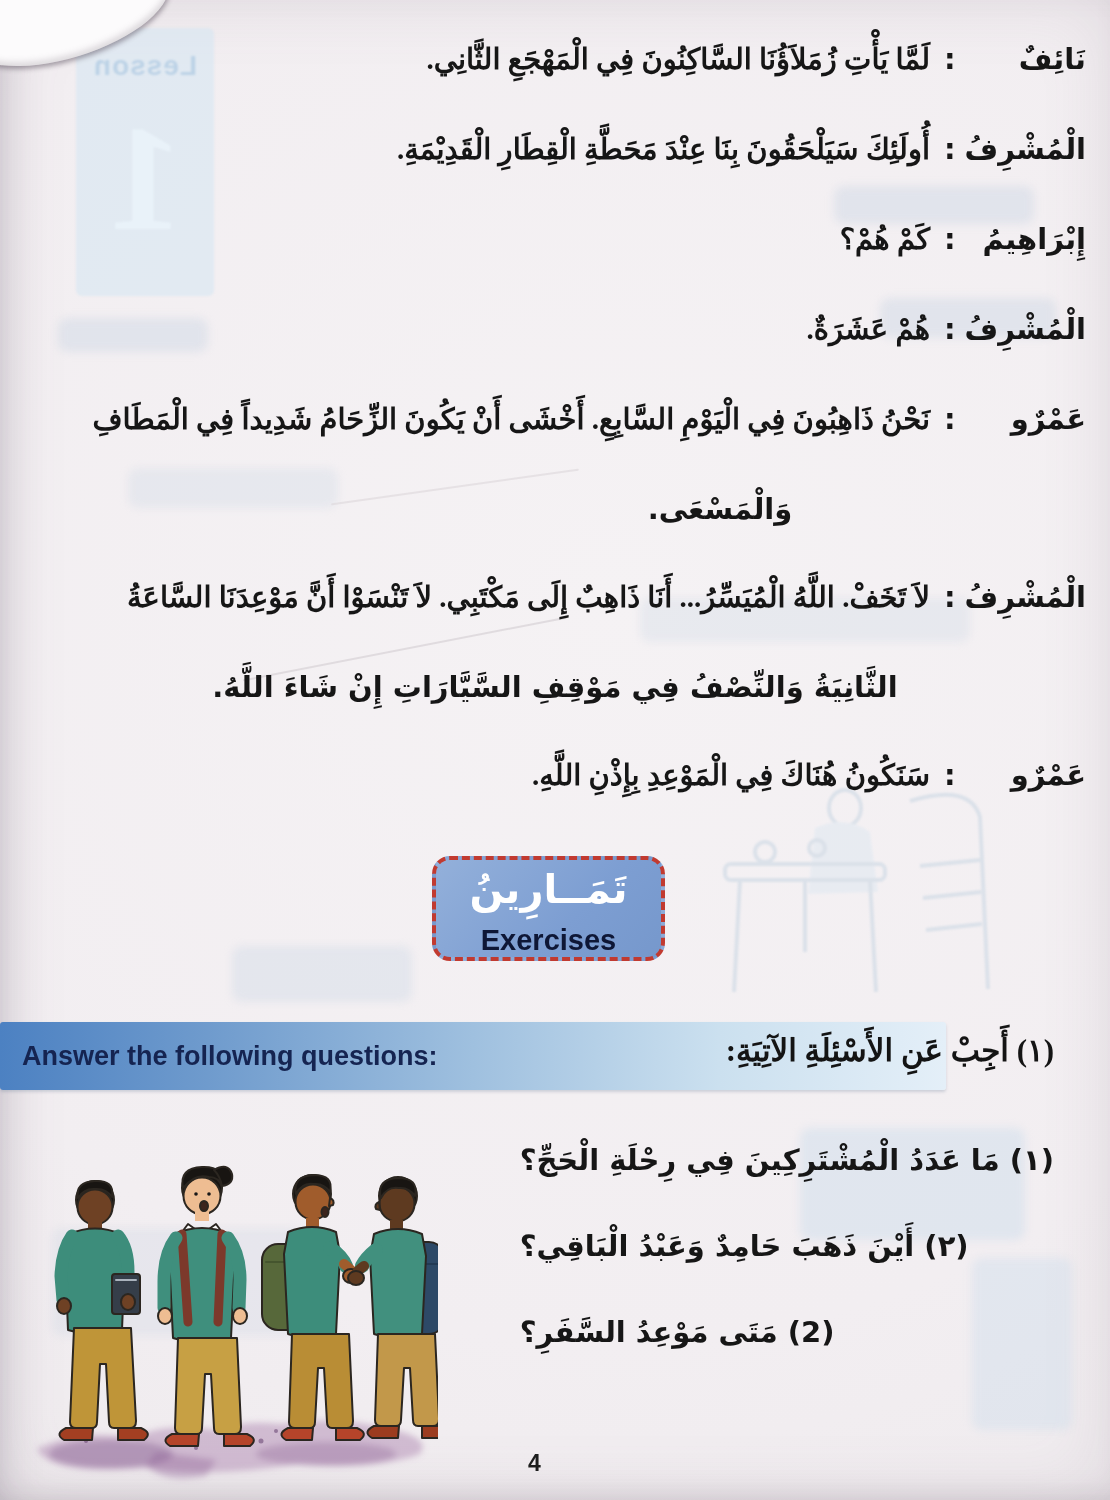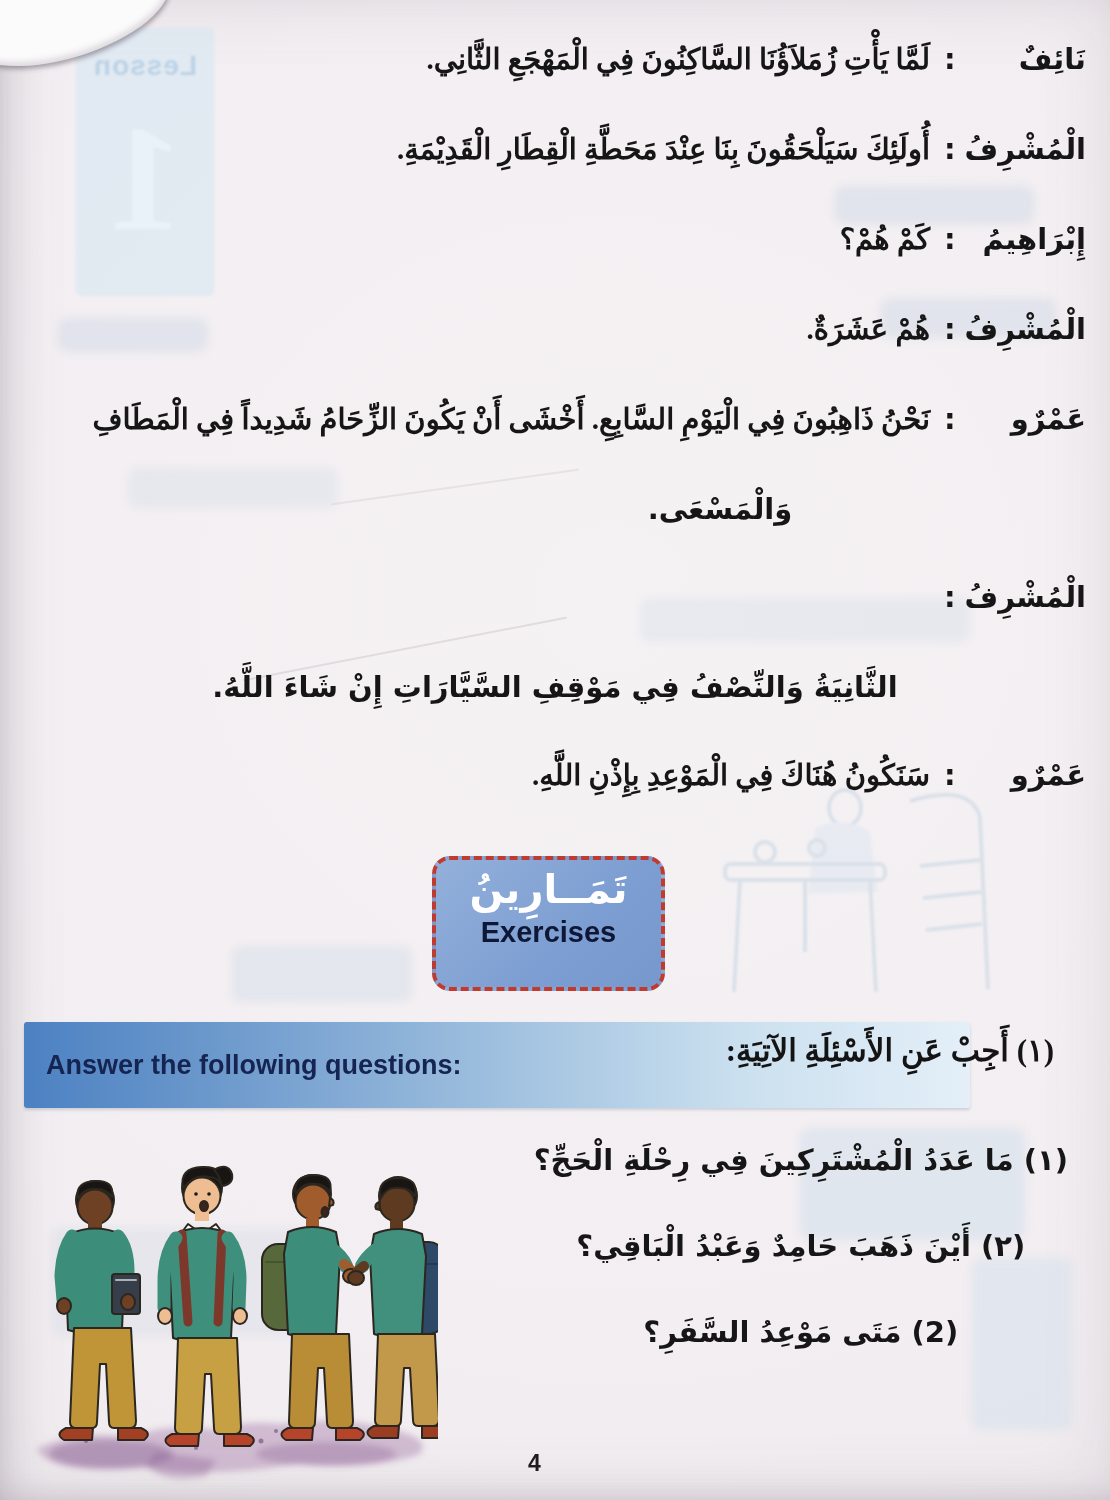--- a/index.html
+++ b/index.html
@@ -42,37 +42,37 @@
 
   
   .dialogue{position:absolute; top:36px; left:24px; right:24px; direction:rtl;}
   .dlg-row{display:flex; align-items:flex-start; font-weight:700; font-size:29px; line-height:46px; margin-bottom:44px;}
   .dlg-speaker{flex:0 0 142px; display:flex; justify-content:space-between;}
   .dlg-text{flex:1; padding-right:14px;font-family:Liberation Serif, serif;}
   .dlg-cont{font-weight:700; font-size:29px; line-height:46px; text-align:center; margin-top:2px; margin-bottom:42px;}
   .cont-right{transform:translateX(165px);}
 
   
-  .exercises-box{position:absolute; left:432px; top:856px; width:233px; height:135px;
+  .exercises-box{position:absolute; left:432px; top:856px; width:233px; height:105px;
       background:linear-gradient(135deg,#93b0da 0%,#7d9ed2 60%,#7698cc 100%);
       border:4px dashed #c13a30; border-radius:18px; text-align:center;}
   .ex-ar{font-size:40px; font-weight:700; color:#ffffff; margin-top:6px; direction:rtl;}
-  .ex-en{font:800 29px "Liberation Sans", sans-serif; color:#0e1736; margin-top:4px;}
-
-  
-  .band{position:absolute; left:24px; top:1022px; width:946px; height:86px; border-radius:3px;
+  .ex-en{font:800 29px "Liberation Sans", sans-serif; color:#0e1736; margin-top:12px;}
+
+  
+  .band{position:absolute; left:0; top:1022px; width:946px; height:68px; border-radius:3px;
       background:linear-gradient(90deg,#4c81c2 0%,#6f9bcd 22%,#9fc0df 50%,#cbe0ef 76%,#e4eff8 100%);
       box-shadow:0 2px 3px rgba(90,110,140,.25);}
   .band-en{position:absolute; left:22px; top:50%; transform:translateY(-50%);
       font:700 27px "Liberation Sans", sans-serif; color:#152451;}
   .band-ar{position:absolute; right:56px; top:1032px; direction:rtl;
       font-size:31px; font-weight:700; color:#141414;font-family:Liberation Serif, serif;}
 
   
-  .questions{position:absolute; right:42px; top:1136px; direction:rtl; text-align:center;}
+  .questions{position:absolute; right:56px; top:1136px; direction:rtl; text-align:left;}
   .q-row{font-size:29px; font-weight:700; line-height:48px; margin-bottom:38px; white-space:nowrap;}
 
   
   .students{position:absolute; left:26px; top:1136px; width:412px; height:354px;}
 
   
   .pagenum{position:absolute; left:528px; top:1450px;
       font:700 23px "Liberation Sans", sans-serif; color:#1d1d1d;}
 </style>
 </head>
@@ -146,20 +146,21 @@
           <span>:</span>
         </span>
         <span class="dlg-text">نَحْنُ ذَاهِبُونَ فِي الْيَوْمِ السَّابِعِ. أَخْشَى أَنْ يَكُونَ الزِّحَامُ شَدِيداً فِي الْمَطَافِ</span>
       </div>
       <div class="dlg-cont cont-right">وَالْمَسْعَى.</div>
       <div class="dlg-row">
         <span class="dlg-speaker">
           <span>الْمُشْرِفُ</span>
           <span>:</span>
         </span>
+        <span class="dlg-text">لاَ تَخَفْ. اللَّهُ الْمُيَسِّرُ... أَنَا ذَاهِبٌ إِلَى مَكْتَبِي. لاَ تَنْسَوْا أَنَّ مَوْعِدَنَا السَّاعَةُ</span>
       </div>
       <div class="dlg-cont">الثَّانِيَةُ وَالنِّصْفُ فِي مَوْقِفِ السَّيَّارَاتِ إِنْ شَاءَ اللَّهُ.</div>
       <div class="dlg-row">
         <span class="dlg-speaker">
           <span>عَمْرٌو</span>
           <span>:</span>
         </span>
         <span class="dlg-text">سَنَكُونُ هُنَاكَ فِي الْمَوْعِدِ بِإِذْنِ اللَّهِ.</span>
       </div>
     </div>

